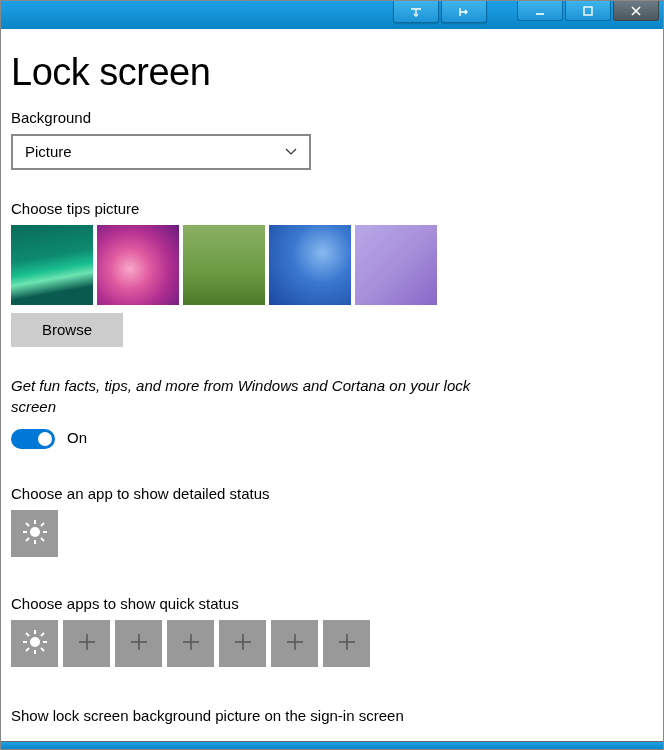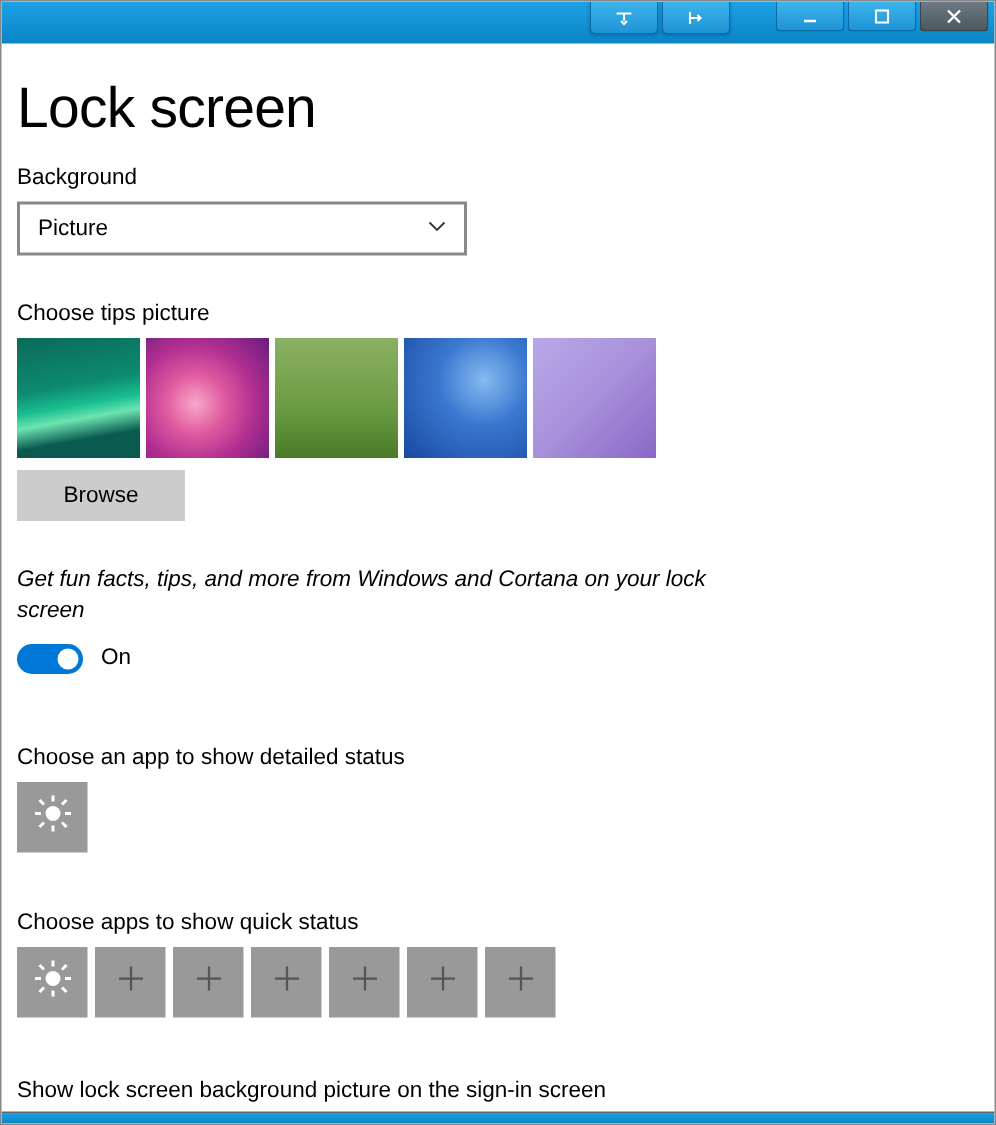--- a/index.html
+++ b/index.html
@@ -227,21 +227,21 @@
     <div class="thumb t5"></div>
   </div>
   <button class="browse-btn">Browse</button>
 
   <div class="desc">Get fun facts, tips, and more from Windows and Cortana on your lock screen</div>
   <div class="toggle-row">
     <div class="toggle"></div>
     <span class="toggle-label">On</span>
   </div>
 
-  <div class="sect-label" style="margin-top:47px">Choose an app to show detailed status</div>
+  <div class="sect-label" style="margin-top:36px">Choose an app to show detailed status</div>
   <div class="slot-row">
     <div class="slot">
       <span>
       <svg viewBox="0 0 26 26">
               <circle cx="13" cy="13" r="5" fill="#fff"></circle>
         <g stroke="#fff" stroke-width="2">
           <line x1="13" y1="1" x2="13" y2="5"></line>
                 <line x1="13" y1="21" x2="13" y2="25"></line>
           <line x1="1" y1="13" x2="5" y2="13"></line>
                 <line x1="21" y1="13" x2="25" y2="13"></line>

